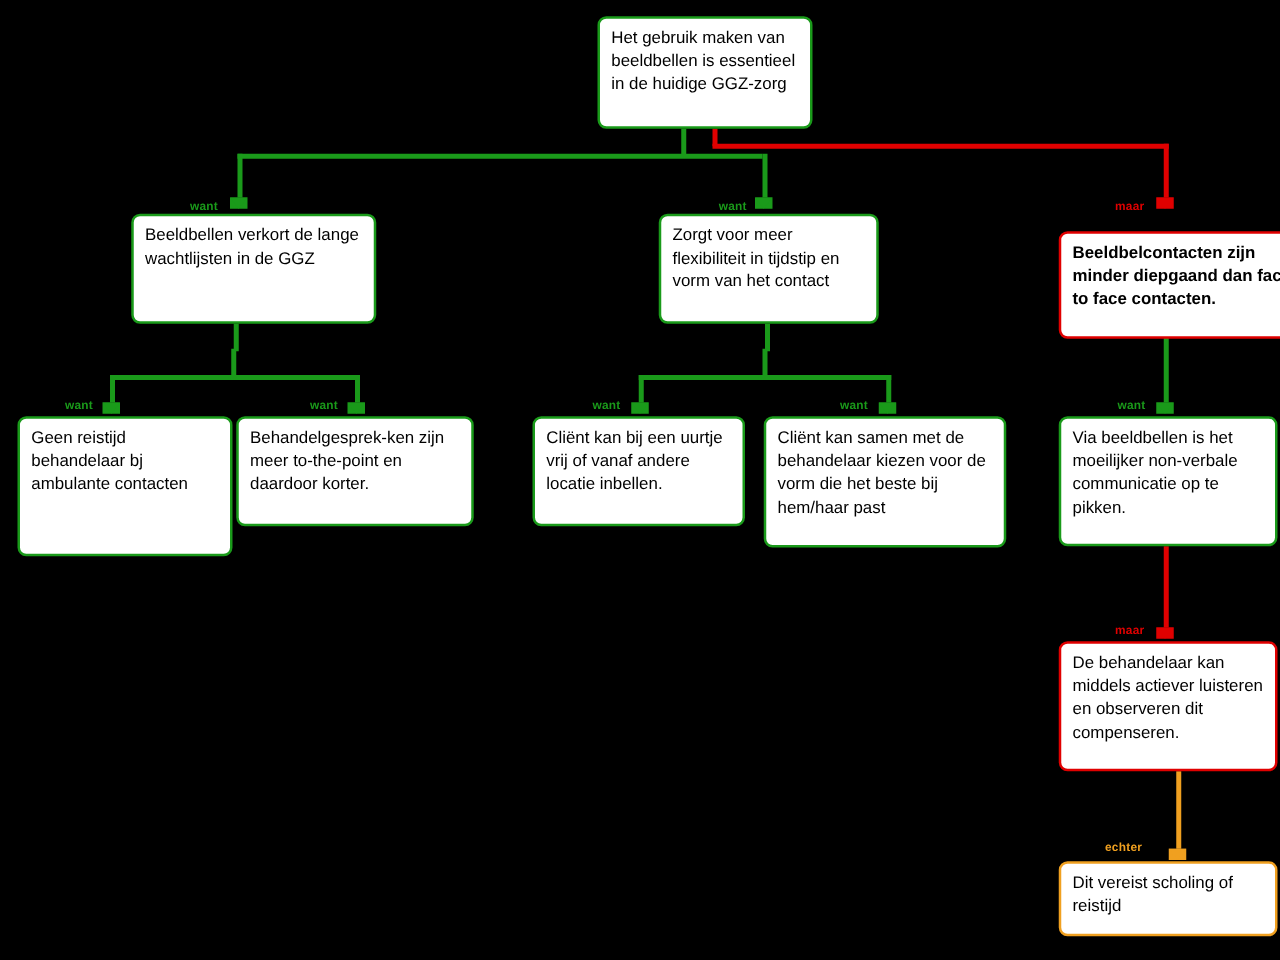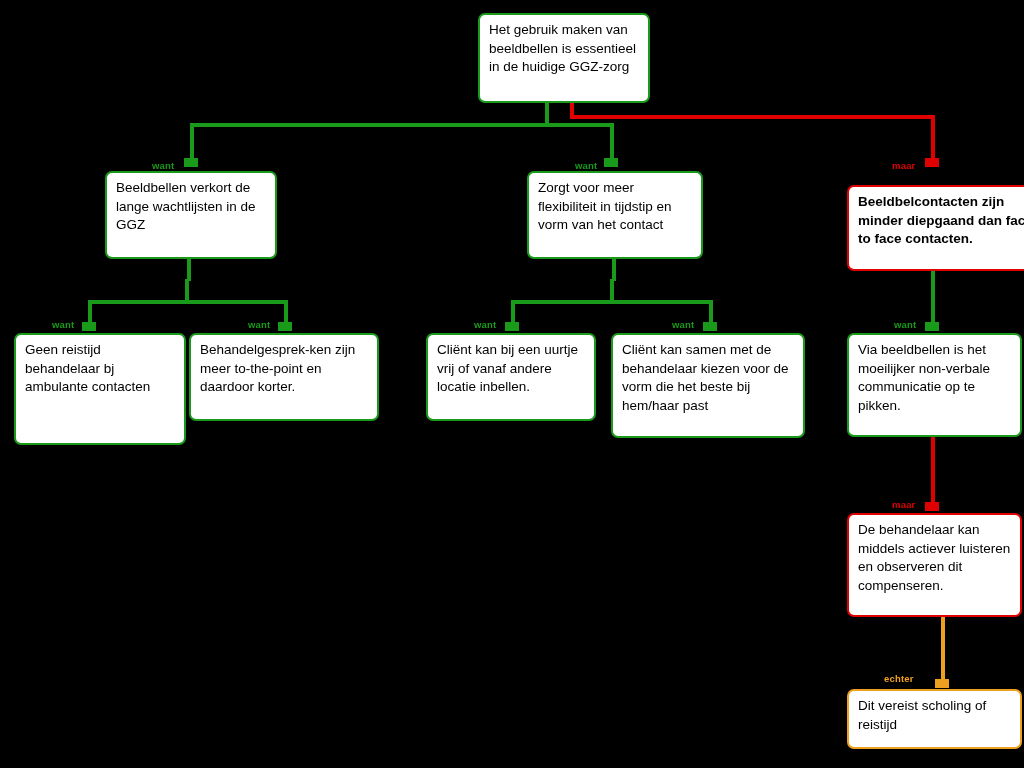--- a/index.html
+++ b/index.html
@@ -120,21 +120,21 @@
   <div class="conn v r" style="left:931px; top:437px; height:65px;"></div>
   <div class="label r" style="left:892px; top:499px;">maar</div>
   <div class="arrow r" style="left:925px; top:502px;"></div>
 
   <div class="conn v o" style="left:941px; top:617px; height:62px;"></div>
   <div class="label o" style="left:884px; top:673px;">echter</div>
   <div class="arrow o" style="left:935px; top:679px;"></div>
 
   <div class="node green" style="left:478px; top:13px; width:172px; height:90px;">Het gebruik maken van beeldbellen is essentieel in de huidige GGZ-zorg</div>
 
-  <div class="node green" style="left:105px; top:171px; width:172px; height:88px;">Beeldbellen verkort de lange wachtlijsten in de GGZ</div>
+  <div class="node green" style="left:105px; top:171px; width:196px; height:88px;">Beeldbellen verkort de lange wachtlijsten in de GGZ</div>
 
   <div class="node green" style="left:527px; top:171px; width:176px; height:88px;">Zorgt voor meer flexibiliteit in tijdstip en vorm van het contact</div>
 
   <div class="node red" style="left:847px; top:185px; width:209px; height:86px;font-weight:bold;">Beeldbelcontacten zijn minder diepgaand dan face to face contacten.</div>
 
   <div class="node green" style="left:14px; top:333px; width:172px; height:112px;">Geen reistijd behandelaar bj ambulante contacten</div>
 
   <div class="node green" style="left:189px; top:333px; width:190px; height:88px;">Behandelgesprek-ken zijn meer to-the-point en daardoor korter.</div>
 
   <div class="node green" style="left:426px; top:333px; width:170px; height:88px;">Cliënt kan bij een uurtje vrij of vanaf andere locatie inbellen.</div>

